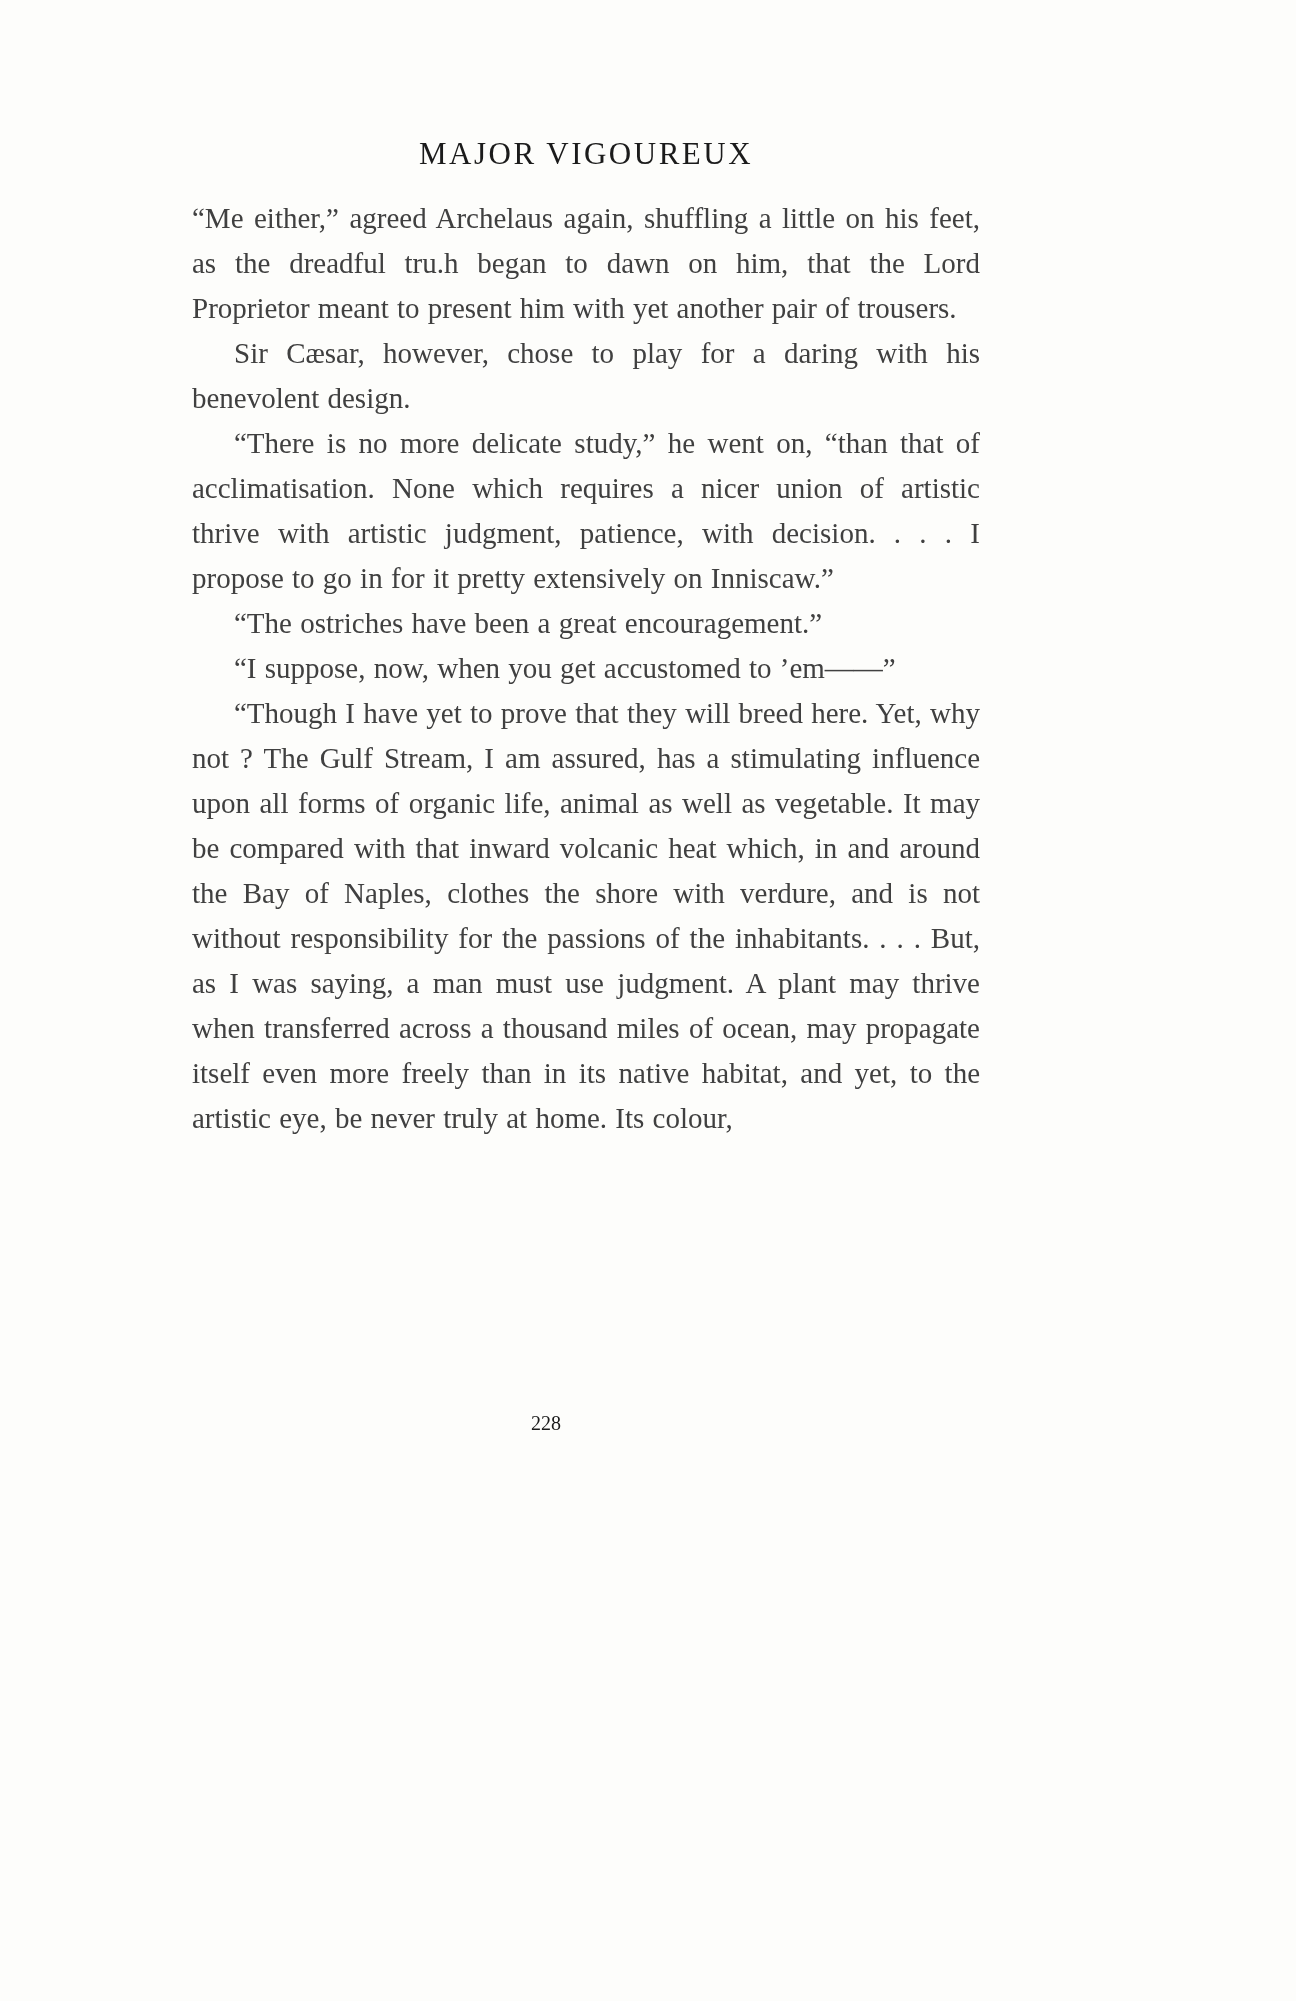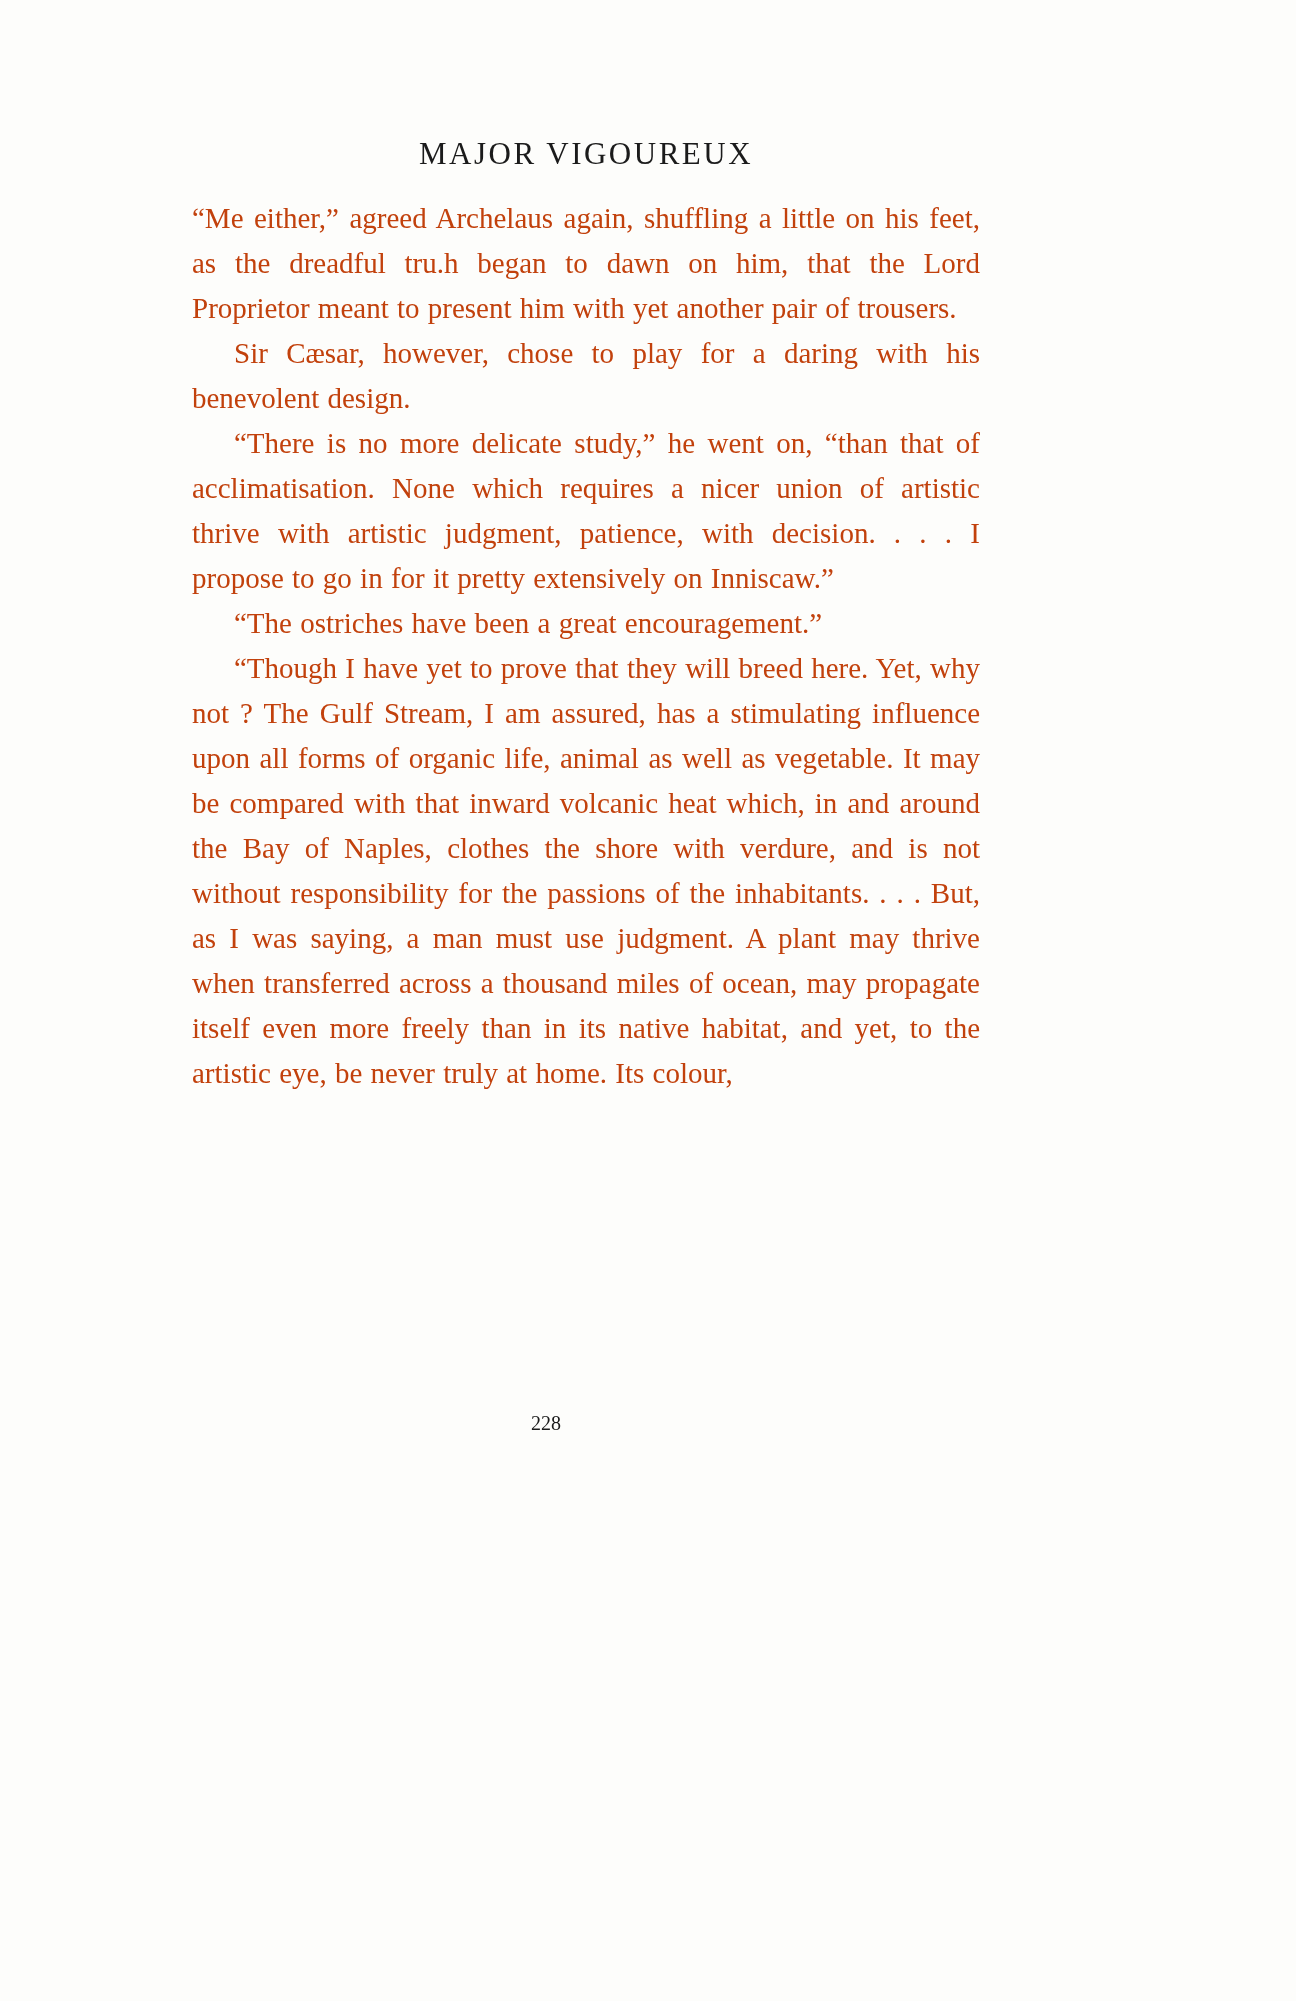--- a/index.html
+++ b/index.html
@@ -35,21 +35,21 @@
       letter-spacing: 2.5px;
       color: #1b1b1b;
     }
     .body-text p {
       margin: 0;
       font-size: 29px;
       line-height: 45px;
       text-align: justify;
       text-indent: 42px;
       word-spacing: 1px;
-      color: #c2410c;
+      color: #404040;
     }
     .body-text p.first {
       text-indent: 0;
     }
     .page-number {
       position: absolute;
       left: 152px;
       top: 1412px;
       width: 788px;
       text-align: center;
@@ -61,17 +61,18 @@
 <body>
 
 <div class="page">
   <div class="text-block">
     <h1 class="running-head">MAJOR VIGOUREUX</h1>
     <div class="body-text">
       <p class="first">“Me either,” agreed Archelaus again, shuffling a little on his feet, as the dreadful tru.h began to dawn on him, that the Lord Proprietor meant to present him with yet another pair of trousers.</p>
       <p>Sir Cæsar, however, chose to play for a daring with his benevolent design.</p>
       <p>“There is no more delicate study,” he went on, “than that of acclimatisation. None which requires a nicer union of artistic thrive with artistic judgment, patience, with decision. . . . I propose to go in for it pretty extensively on Inniscaw.”</p>
       <p>“The ostriches have been a great encouragement.”</p>
+      <p>“I suppose, now, when you get accustomed to ’em——”</p>
       <p>“Though I have yet to prove that they will breed here. Yet, why not ?  The Gulf Stream, I am assured, has a stimulating influence upon all forms of organic life, animal as well as vegetable.  It may be compared with that inward volcanic heat which, in and around the Bay of Naples, clothes the shore with verdure, and is not without responsibility for the passions of the inhabitants. . . . But, as I was saying, a man must use judgment.  A plant may thrive when transferred across a thousand miles of ocean, may propagate itself even more freely than in its native habitat, and yet, to the artistic eye, be never truly at home.  Its colour,</p>
     </div>
   </div>
   <div class="page-number">228</div>
 </div>
 
 </body></html>

